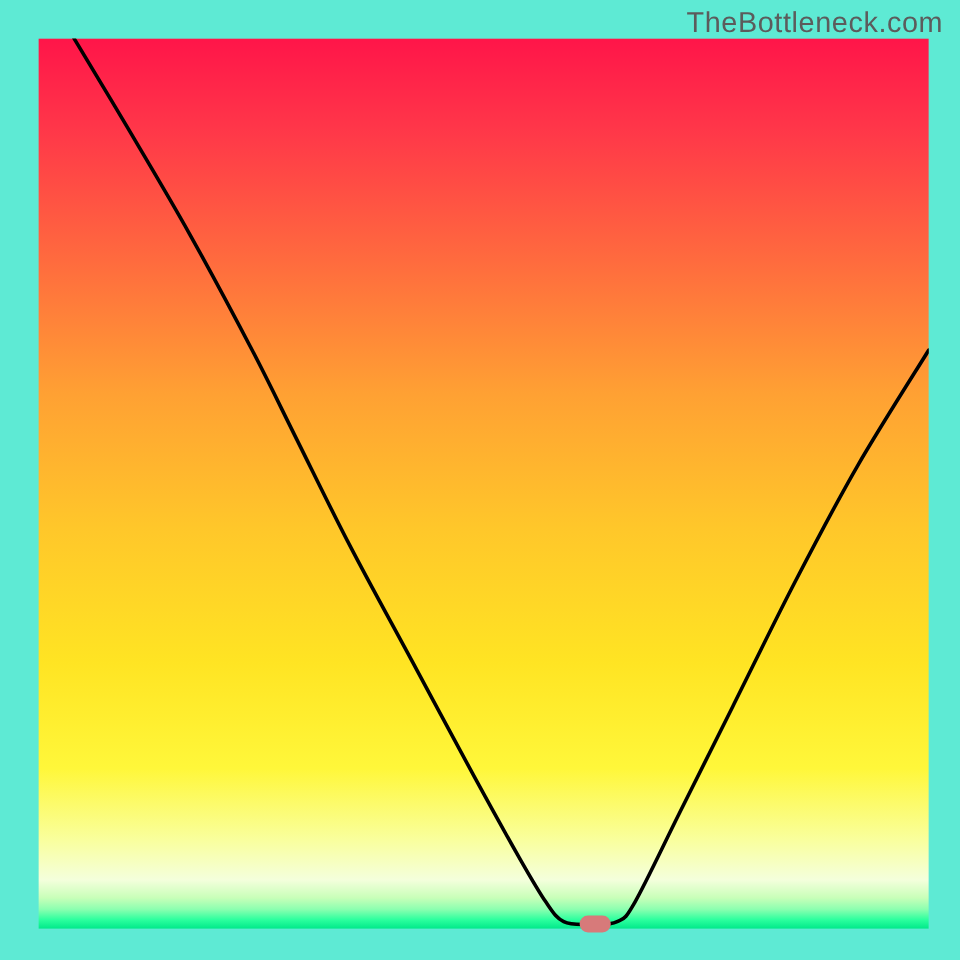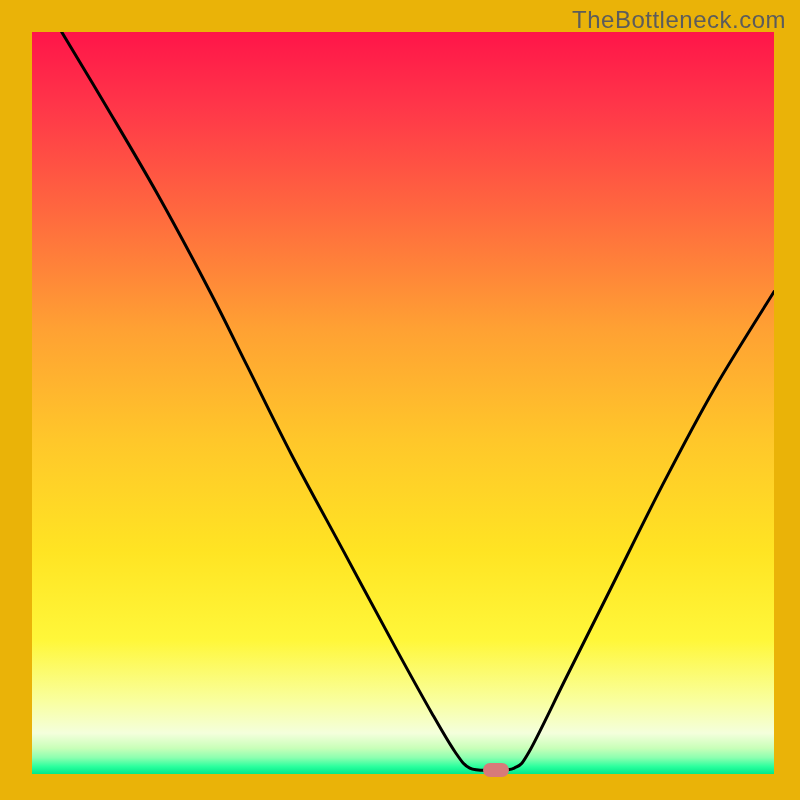--- a/index.html
+++ b/index.html
@@ -8,21 +8,21 @@
     width: 800px;
     height: 800px;
     background: #000;
     overflow: hidden;
     font-family: Arial, Helvetica, sans-serif;
   }
   .frame {
     position: relative;
     width: 800px;
     height: 800px;
-    background: #eab308;
+    background: #5eead4;
   }
   .watermark {
     position: absolute;
     top: 6px;
     right: 14px;
     color: #5c5c5c;
     font-size: 24px;
     font-weight: 500;
     letter-spacing: 0.5px;
     user-select: none;

